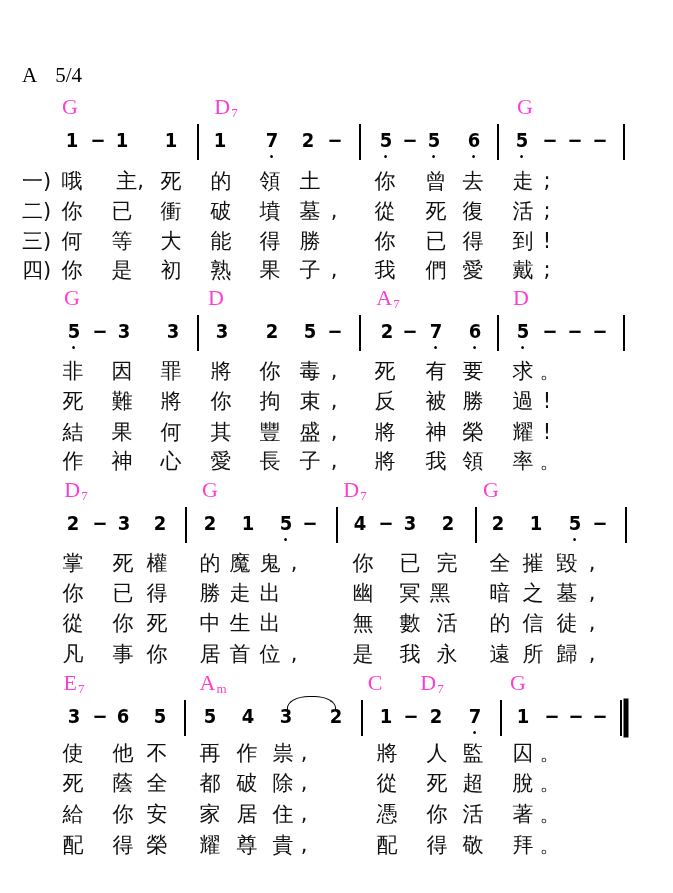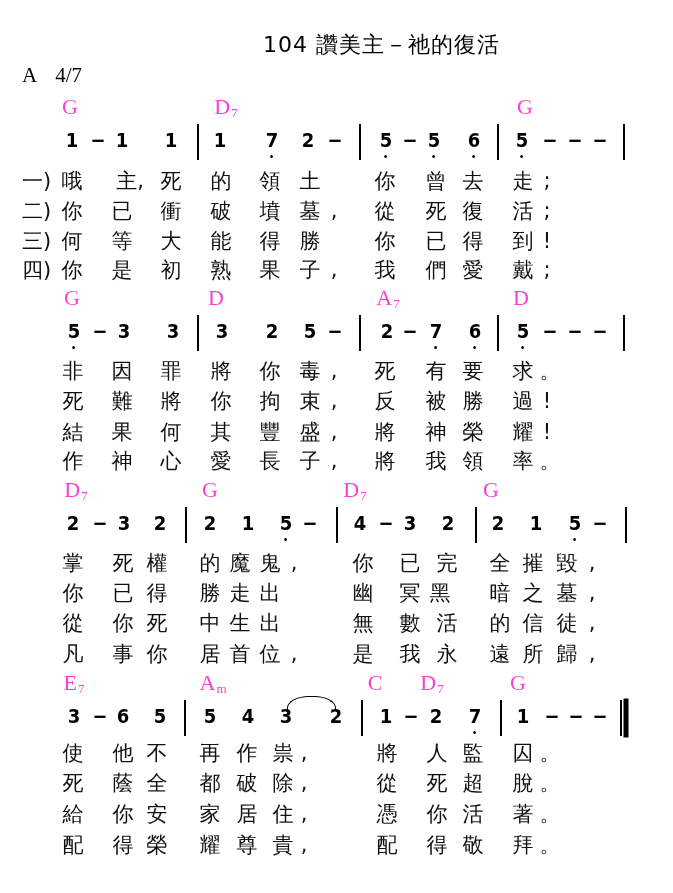--- a/index.html
+++ b/index.html
@@ -50,23 +50,22 @@
   .verse-num {
     position: absolute; left: 22px;
     font-family: "DejaVu Sans", sans-serif; font-size: 21px; color: #111;
     line-height: 26px; white-space: nowrap;
   }
 </style>
 </head>
 <body>
 
 <div id="page">
-  <div class="title">104 讚美主－祂的復活</div>
   <div class="key">
-    <span>A</span><span class="sig">4/7</span>
+    <span>A</span><span class="sig">5/4</span>
   </div>
   <div id="systems">
       <div class="system" style="top: 95px; height: 200px;">
         <span class="chord" style="left: 70px;"><span>G</span></span>
         <span class="chord" style="left: 226px;"><span>D</span><sub>7</sub></span>
         <span class="chord" style="left: 525px;"><span>G</span></span>
         <span class="note" style="left: 72px;">1</span>
         <span class="note dash" style="left: 98px;">−</span>
         <span class="note" style="left: 122px;">1</span>
         <span class="note" style="left: 171px;">1</span>

